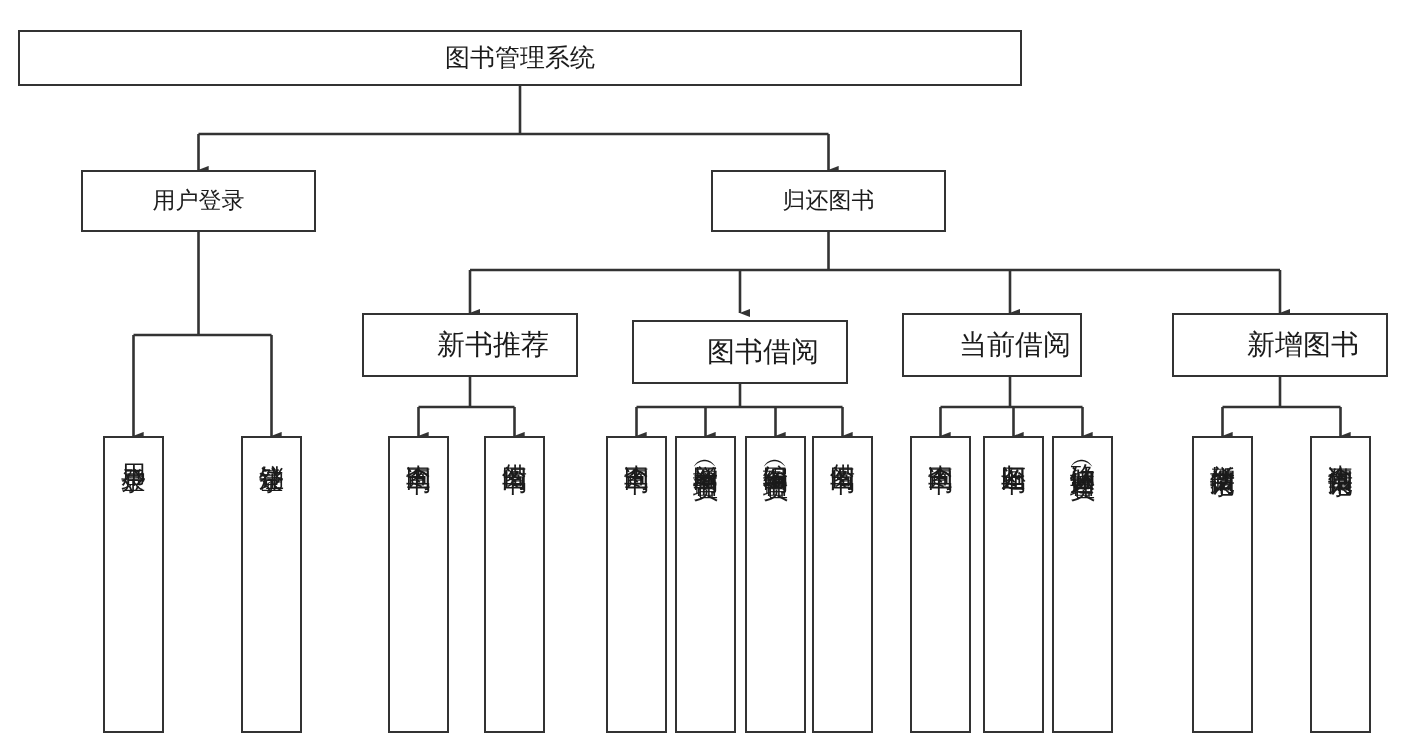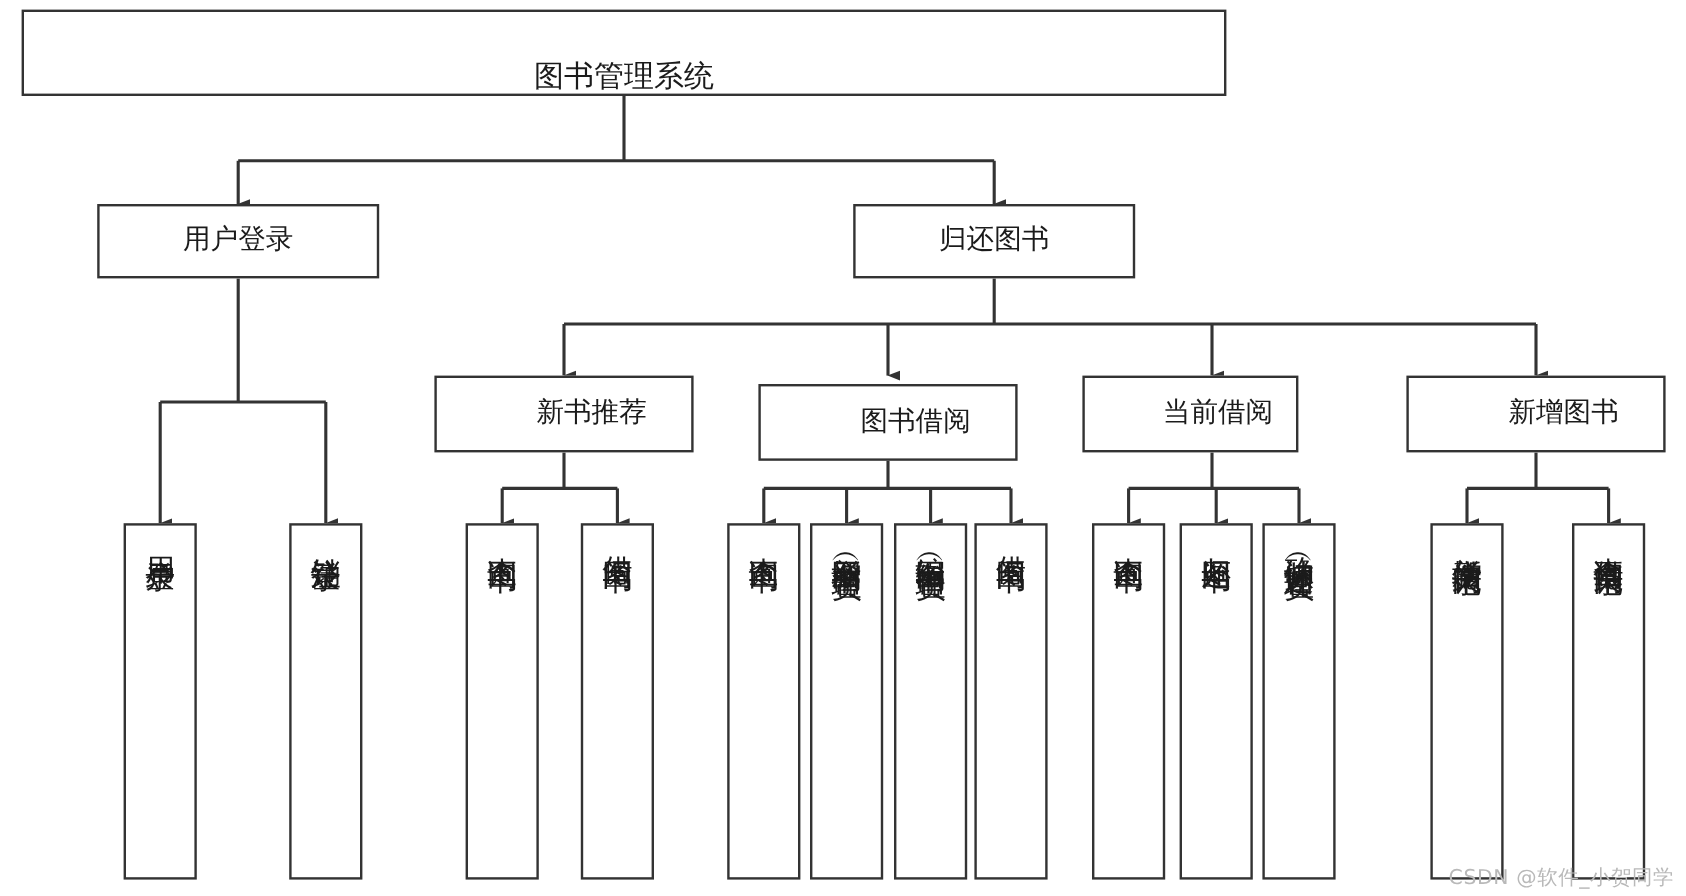--- a/index.html
+++ b/index.html
@@ -16,21 +16,21 @@
     background:#ffffff;
     border:2px solid #333333;
     display:flex;align-items:center;justify-content:center;
     color:#1b1b1b;
     line-height:1.18;
   }
   .node .lbl{display:block;white-space:nowrap;}
 
   .node.root{font-size:25px;}
   .node.lvl2{font-size:23px;}
-  .node.lvl3{font-size:23px;padding-left:46px;}
+  .node.lvl3{font-size:28px;padding-left:46px;}
 
   .node.leaf{
     font-size:25px;
     align-items:flex-start;
     justify-content:center;
     padding-top:6px;
   }
   .node.leaf .lbl{
     writing-mode:vertical-rl;
     text-orientation:upright;
@@ -92,21 +92,21 @@
         <line x1="1013.5" y1="407" x2="1013.5" y2="436" marker-end="url(#arrowhead)"></line>
         <line x1="1082.5" y1="407" x2="1082.5" y2="436" marker-end="url(#arrowhead)"></line>
         <line x1="1280" y1="377" x2="1280" y2="407"></line>
         <line x1="1222.5" y1="407" x2="1340.5" y2="407"></line>
         <line x1="1222.5" y1="407" x2="1222.5" y2="436" marker-end="url(#arrowhead)"></line>
         <line x1="1340.5" y1="407" x2="1340.5" y2="436" marker-end="url(#arrowhead)"></line>
       </g>
   </svg>
 
   <div id="nodes-layer">
-      <div class="node root tall" style="left: 18px; top: 8px; width: 1004px; height: 72px; align-items: flex-end;">
+      <div class="node root tall" style="left: 18px; top: 30px; width: 1004px; height: 56px;">
         <span class="lbl">图书管理系统</span>
       </div>
       <div class="node lvl2" style="left: 81px; top: 170px; width: 235px; height: 62px;">
         <span class="lbl">用户登录</span>
       </div>
       <div class="node lvl2" style="left: 711px; top: 170px; width: 235px; height: 62px;">
         <span class="lbl">归还图书</span>
       </div>
       <div class="node lvl3" style="left: 362px; top: 313px; width: 216px; height: 64px;">
         <span class="lbl">新书推荐</span>
@@ -154,14 +154,13 @@
         <span class="lbl">确认归还（管理员）</span>
       </div>
       <div class="node leaf tall" style="left: 1192px; top: 436px; width: 61px; height: 297px;">
         <span class="lbl">新增借阅记录</span>
       </div>
       <div class="node leaf tall" style="left: 1310px; top: 436px; width: 61px; height: 297px;">
         <span class="lbl">查询借阅记录</span>
       </div>
     </div>
 
-  <div id="watermark">CSDN @软件_小贺同学</div>
 </div>
 
 </body></html>

